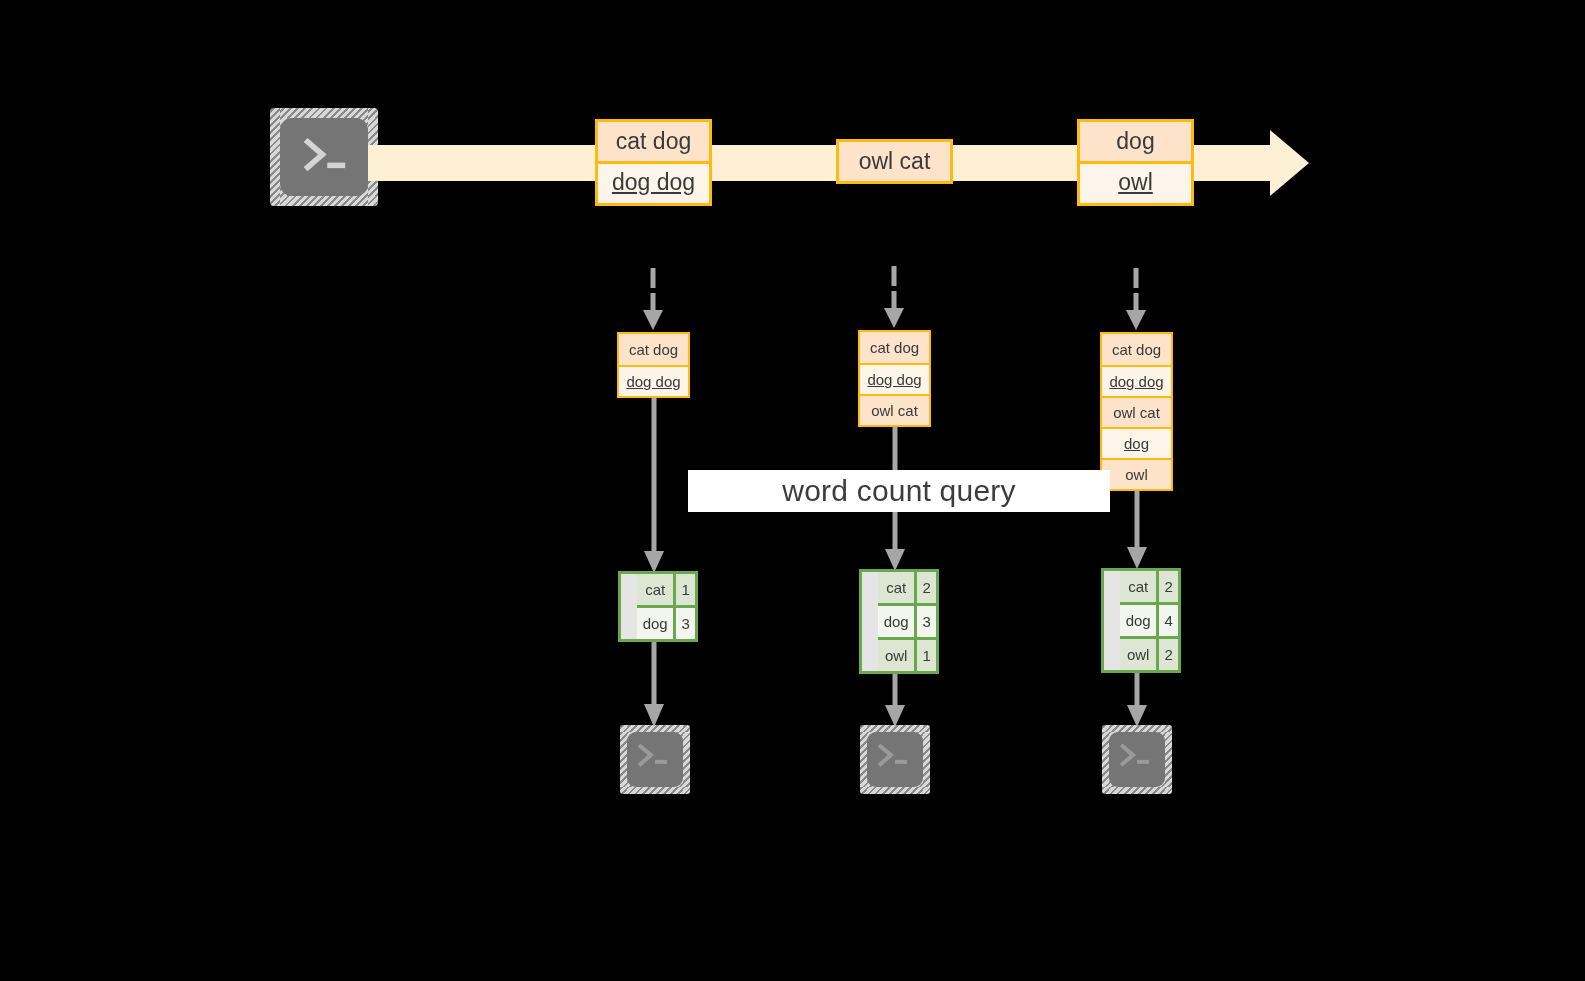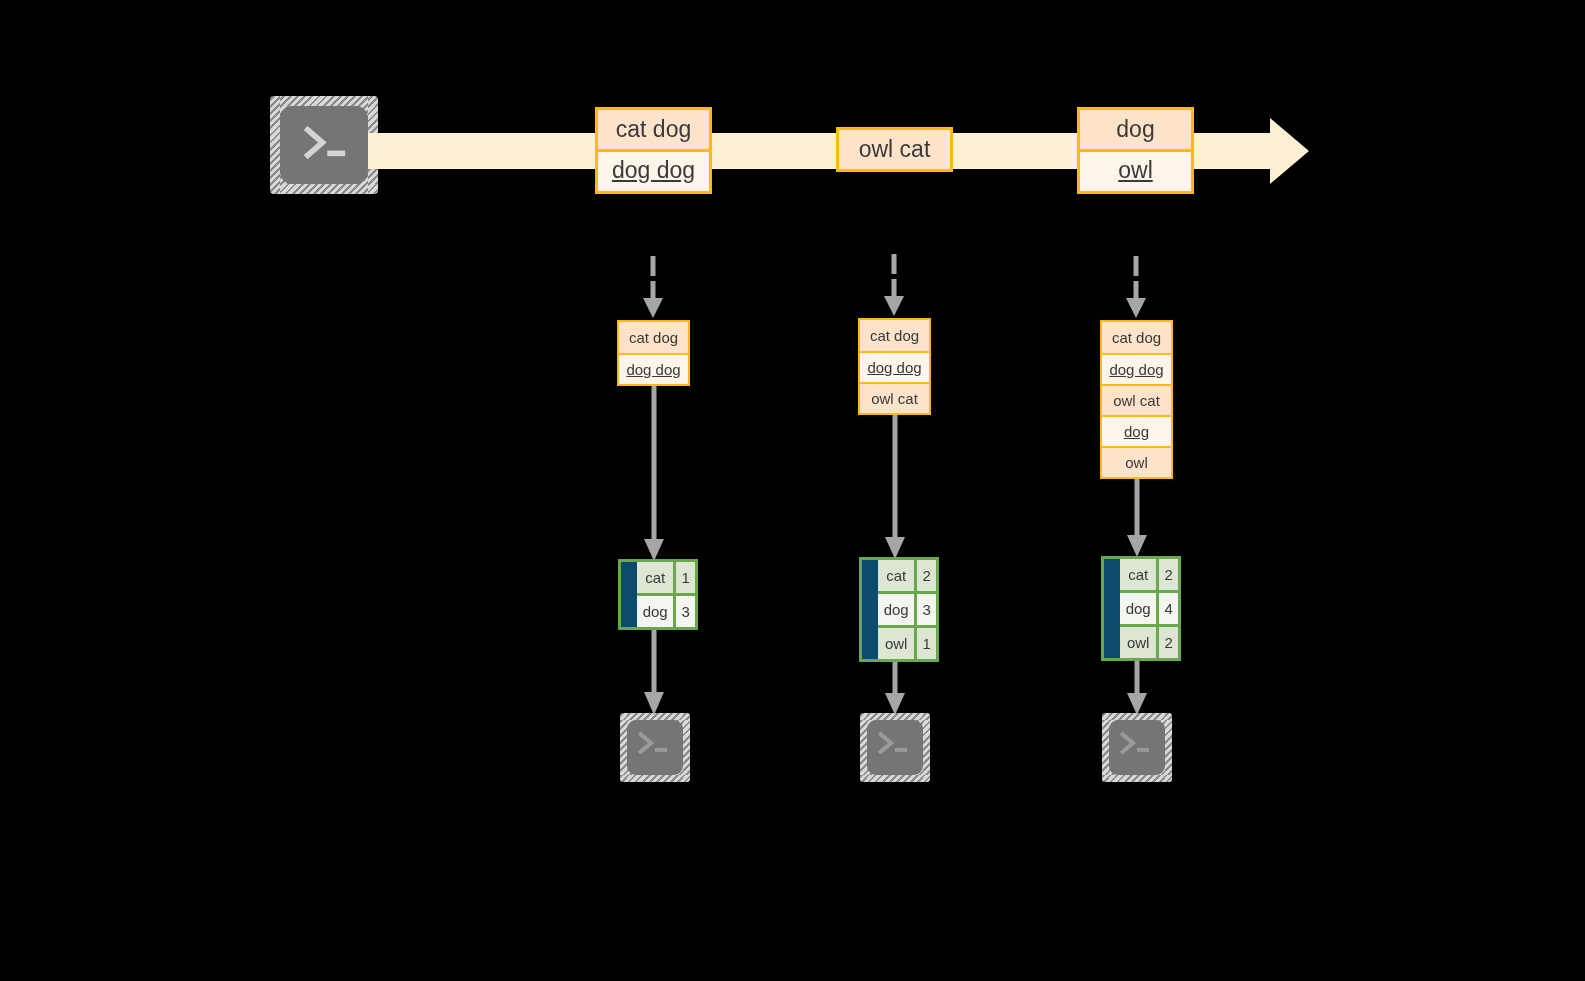--- a/index.html
+++ b/index.html
@@ -10,21 +10,21 @@
   body {
     width: 1585px;
     height: 981px;
     position: relative;
     overflow: hidden;
     font-family: "Liberation Sans", sans-serif;
     color: #3a3a3a;
   }
   #stage {
     position: absolute;
-    left: 0; top: 0;
+    left: 0; top: 12px;
     width: 1585px;
     height: 699px;
   }
 
   
   .term {
     position: absolute;
     box-sizing: border-box;
     border: 10px solid transparent;
     border-radius: 4px;
@@ -96,21 +96,21 @@
     padding: 0 6px;
   }
   .buf .row + .row { border-top: 2px solid #ffb90f; }
   .buf { border-width: 2px; }
 
   
   .restable {
     position: absolute;
     box-sizing: border-box;
     border: 3px solid #6aa84f;
-    background: #0c4a6e;
+    background: #e5e5e5;
     z-index: 5;
     padding-left: 16px;
   }
   .restable .trow {
     display: flex;
     height: 31px;
   }
   .restable .trow + .trow { border-top: 3px solid #6aa84f; }
   .restable .trow.dark .tc { background: #dce6d3; }
   .restable .trow.light .tc { background: #f2f6ee; }
@@ -339,14 +339,17 @@
   <div class="term small" style="left:1102px; top:713px; width:70px; height:69px;">
     <div class="inner"></div>
     <div class="glyph">
       <svg viewBox="0 0 70 69" preserveAspectRatio="none">
         <path d="M17 18 L30 29 L17 40" fill="none" stroke="#9a9a9a" stroke-width="5" stroke-linecap="square"></path>
         <rect x="35" y="35" width="15" height="5" fill="#9a9a9a"></rect>
       </svg>
     </div>
   </div>
 
+  <div class="banner">
+    <span>word count query</span>
+  </div>
 
 </div>
 
 </body></html>

